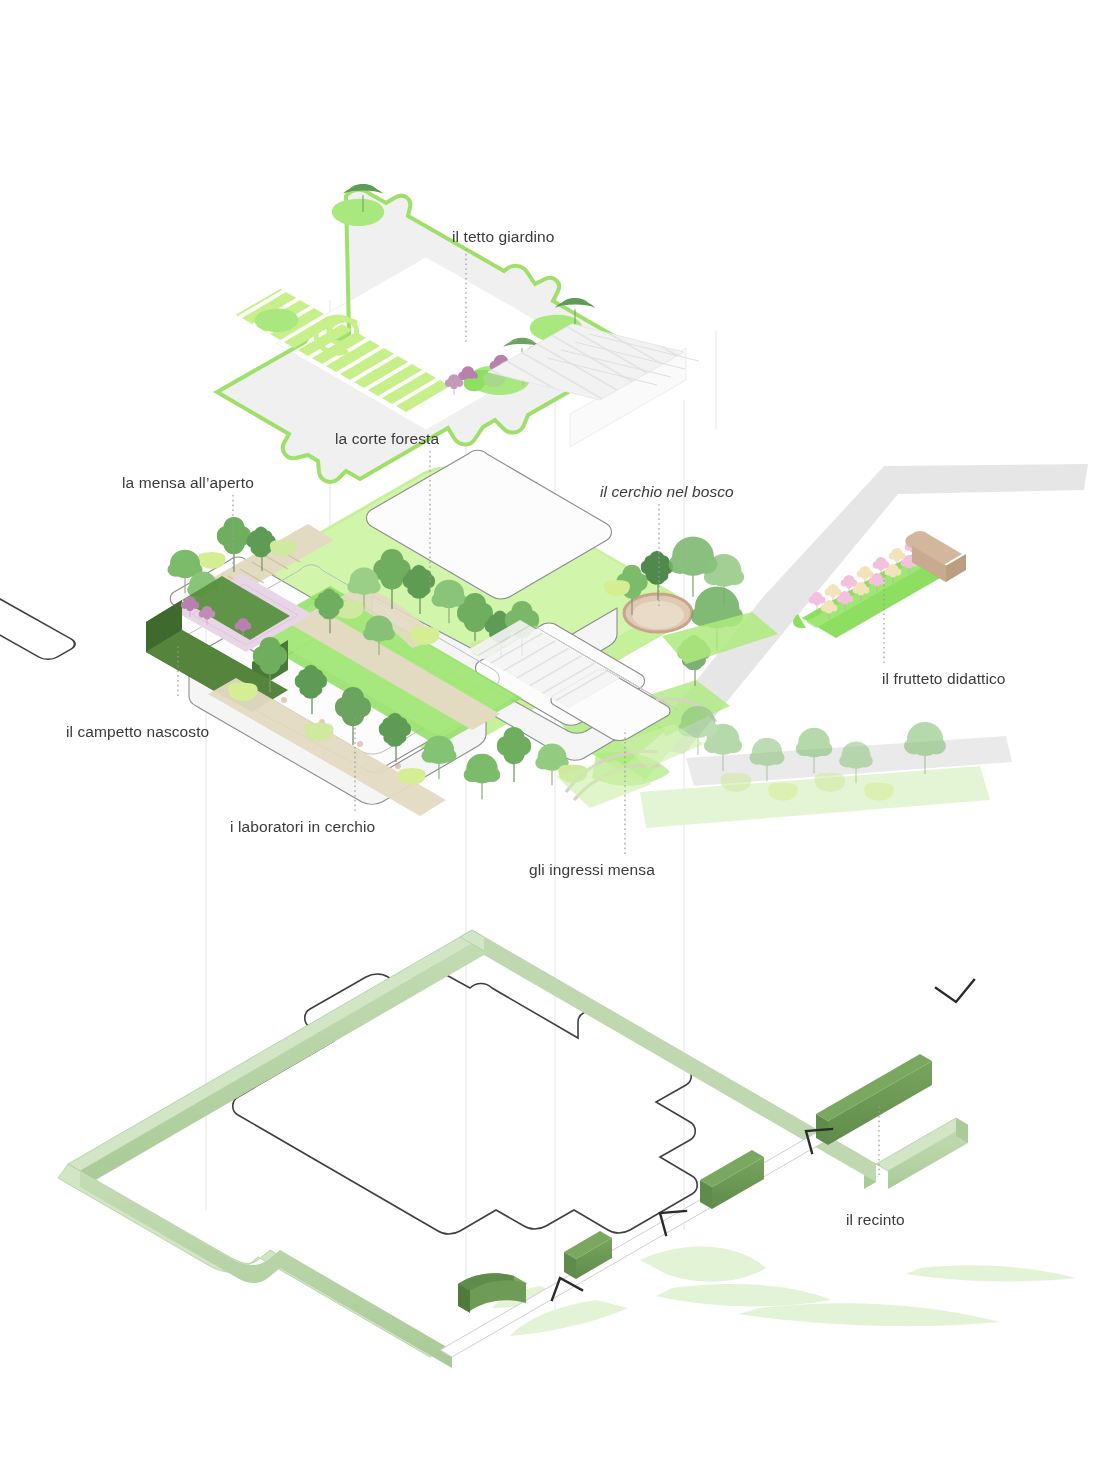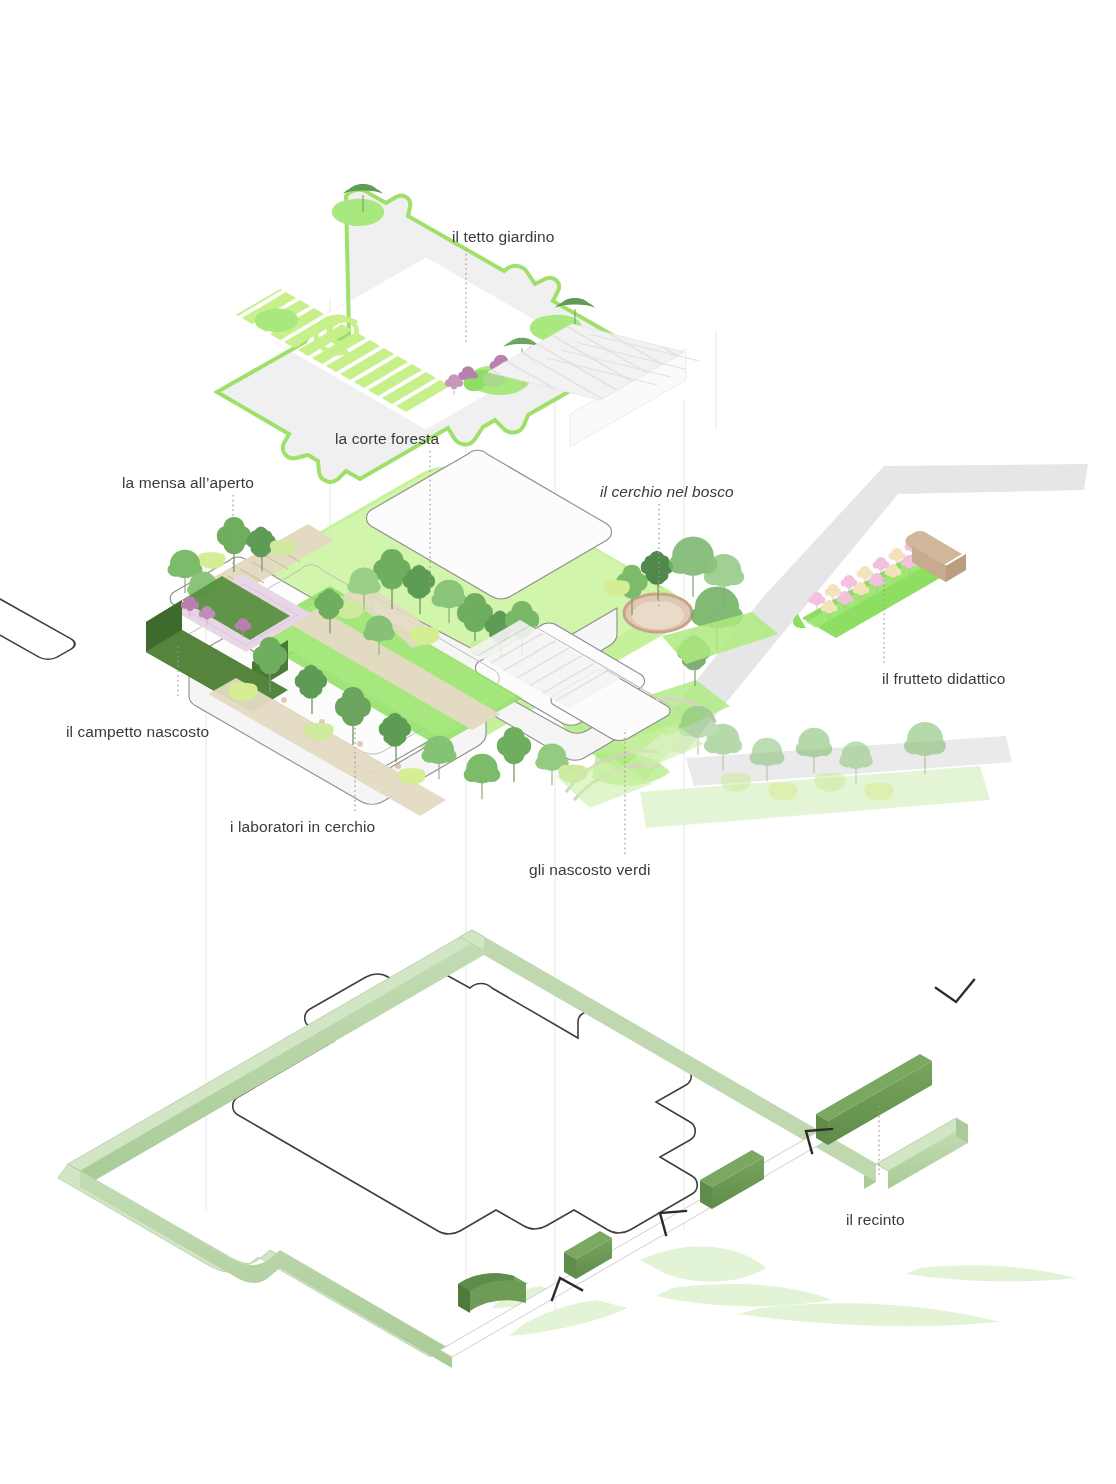--- a/index.html
+++ b/index.html
@@ -513,17 +513,17 @@
 <div class="lbl" style="left:122px;top:475px;">la mensa all’aperto</div>
 
 <div class="lbl" style="left:600px;top:484px;font-style:italic;">il cerchio nel bosco</div>
 
 <div class="lbl" style="left:860px;top:671px;margin-left:22px;">il frutteto didattico</div>
 
 <div class="lbl" style="left:66px;top:724px;">il campetto nascosto</div>
 
 <div class="lbl" style="left:230px;top:819px;">i laboratori in cerchio</div>
 
-<div class="lbl" style="left:529px;top:862px;">gli nascosto verdi</div>
+<div class="lbl" style="left:529px;top:862px;">gli ingressi mensa</div>
 
 <div class="lbl" style="left:846px;top:1212px;">il recinto</div>
 
 </div>
 
 </body></html>

